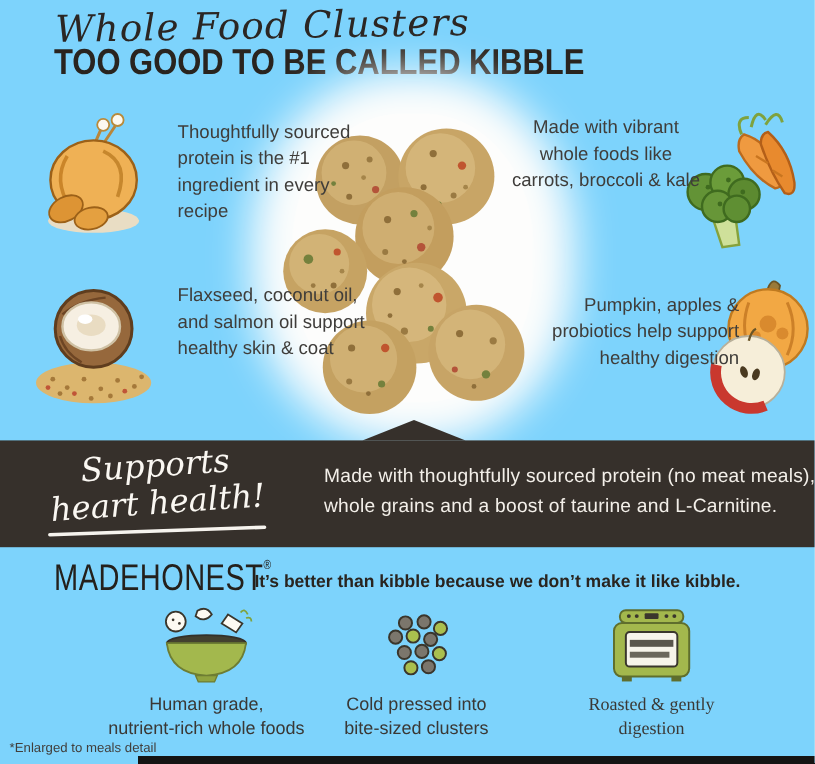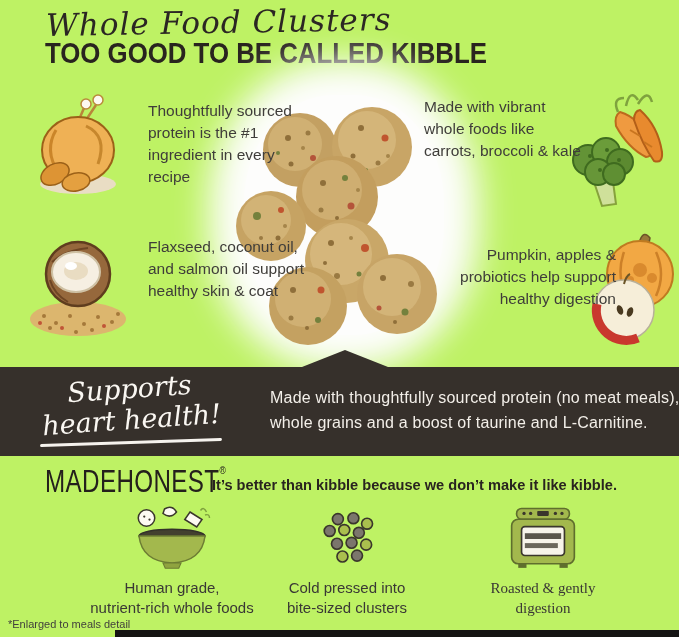--- a/index.html
+++ b/index.html
@@ -1,31 +1,31 @@
 <!DOCTYPE html>
 <html><head>
 <meta charset="utf-8">
 <style>
   html,body{margin:0;padding:0;background:#e9e9e9;}
   .canvas{
     position:relative;width:679px;height:637px;overflow:hidden;
-    background:#bef264;
+    background:#7dd3fc;
     font-family:"Liberation Sans", sans-serif;color:#3e3c39;
   }
   
   .script{font-family:"DejaVu Serif", serif;font-style:italic;color:#2b2623;}
   .title-script{position:absolute;left:46px;top:4px;font-size:31px;letter-spacing:1px;transform:rotate(-1deg);}
   .title-main{
     position:absolute;left:45px;top:36px;font-size:30px;font-weight:bold;color:#29241f;
     letter-spacing:0px;white-space:nowrap;transform:scaleX(.86);transform-origin:left center;
   }
   
   .feature-text{position:absolute;font-size:15.5px;line-height:1.42;color:#3f3d3a;margin-left:26px;}
   .ft-tl{left:122px;top:100px;width:152px;text-align:left;}
-  .ft-tr{left:398px;top:96px;width:162px;text-align:left;}
+  .ft-tr{left:398px;top:96px;width:162px;text-align:center;}
   .ft-bl{left:122px;top:236px;width:170px;text-align:left;}
   .ft-br{left:418px;top:244px;width:172px;text-align:right;}
   .illus{position:absolute;}
   .il-turkey{left:28px;top:88px;}
   .il-veg{left:560px;top:84px;}
   .il-coco{left:26px;top:228px;}
   .il-pump{left:588px;top:226px;}
   
   .photo-bg{
     position:absolute;left:244px;top:95px;width:200px;height:240px;background:#fdfdfc;

